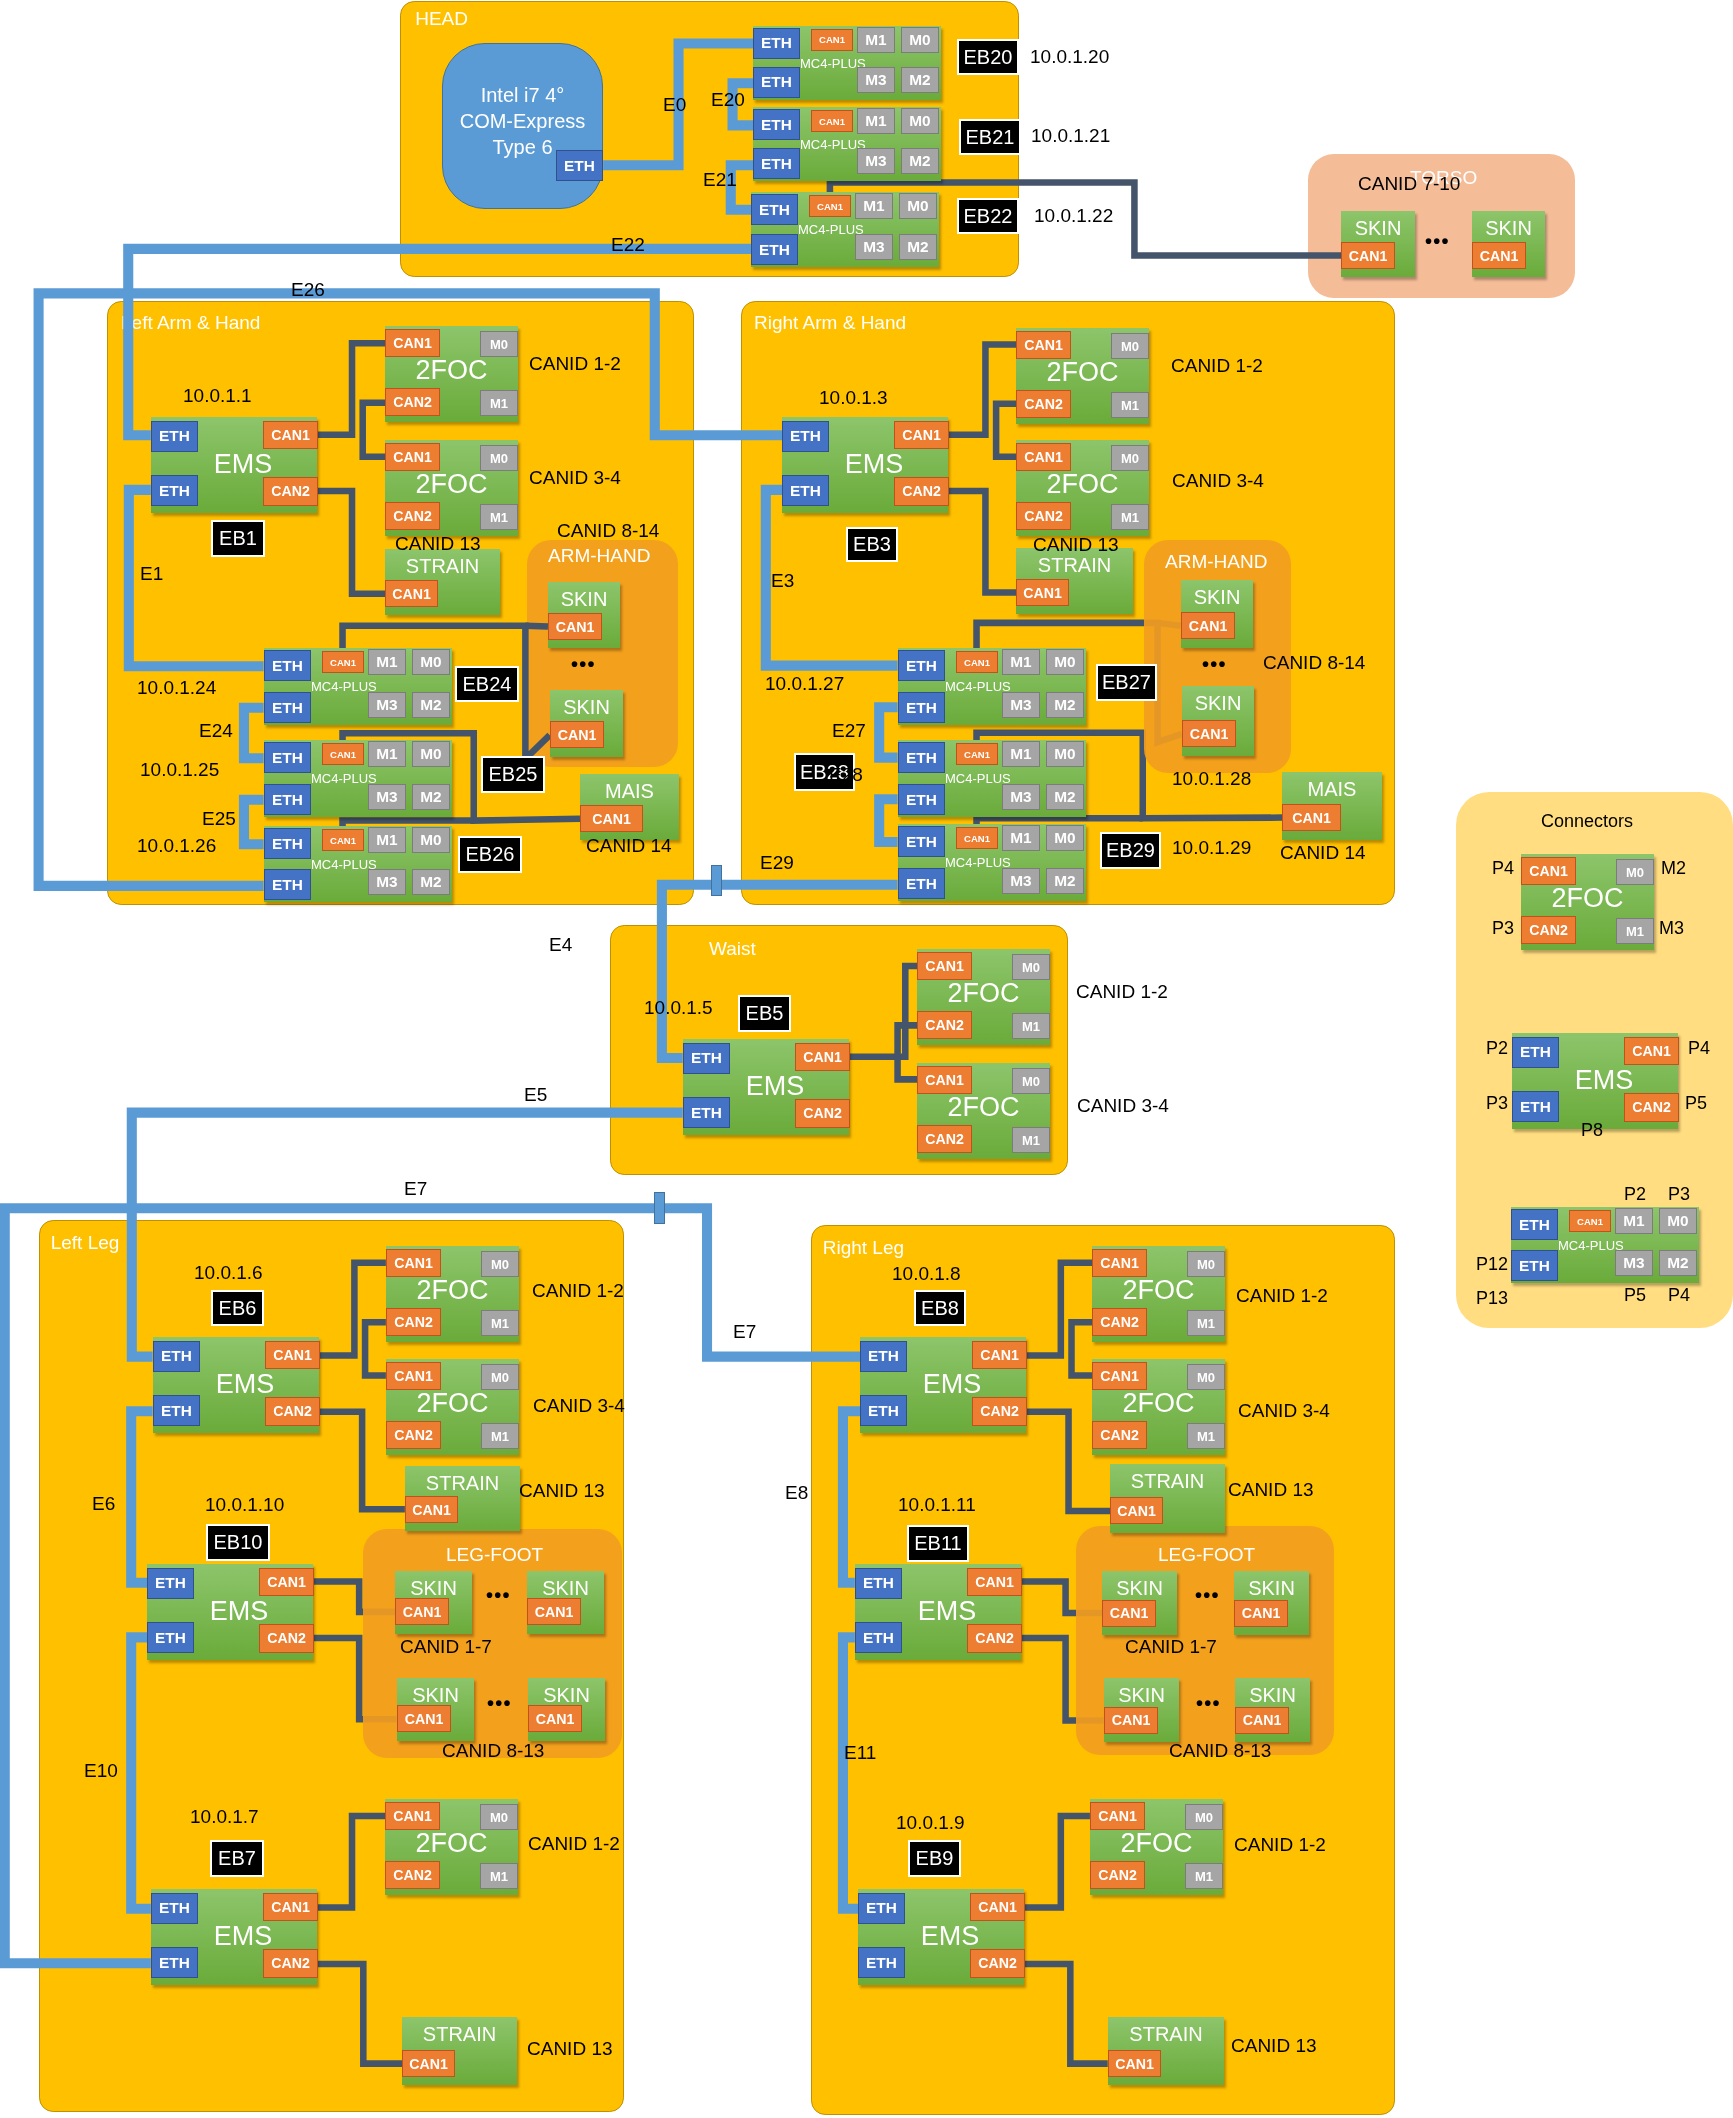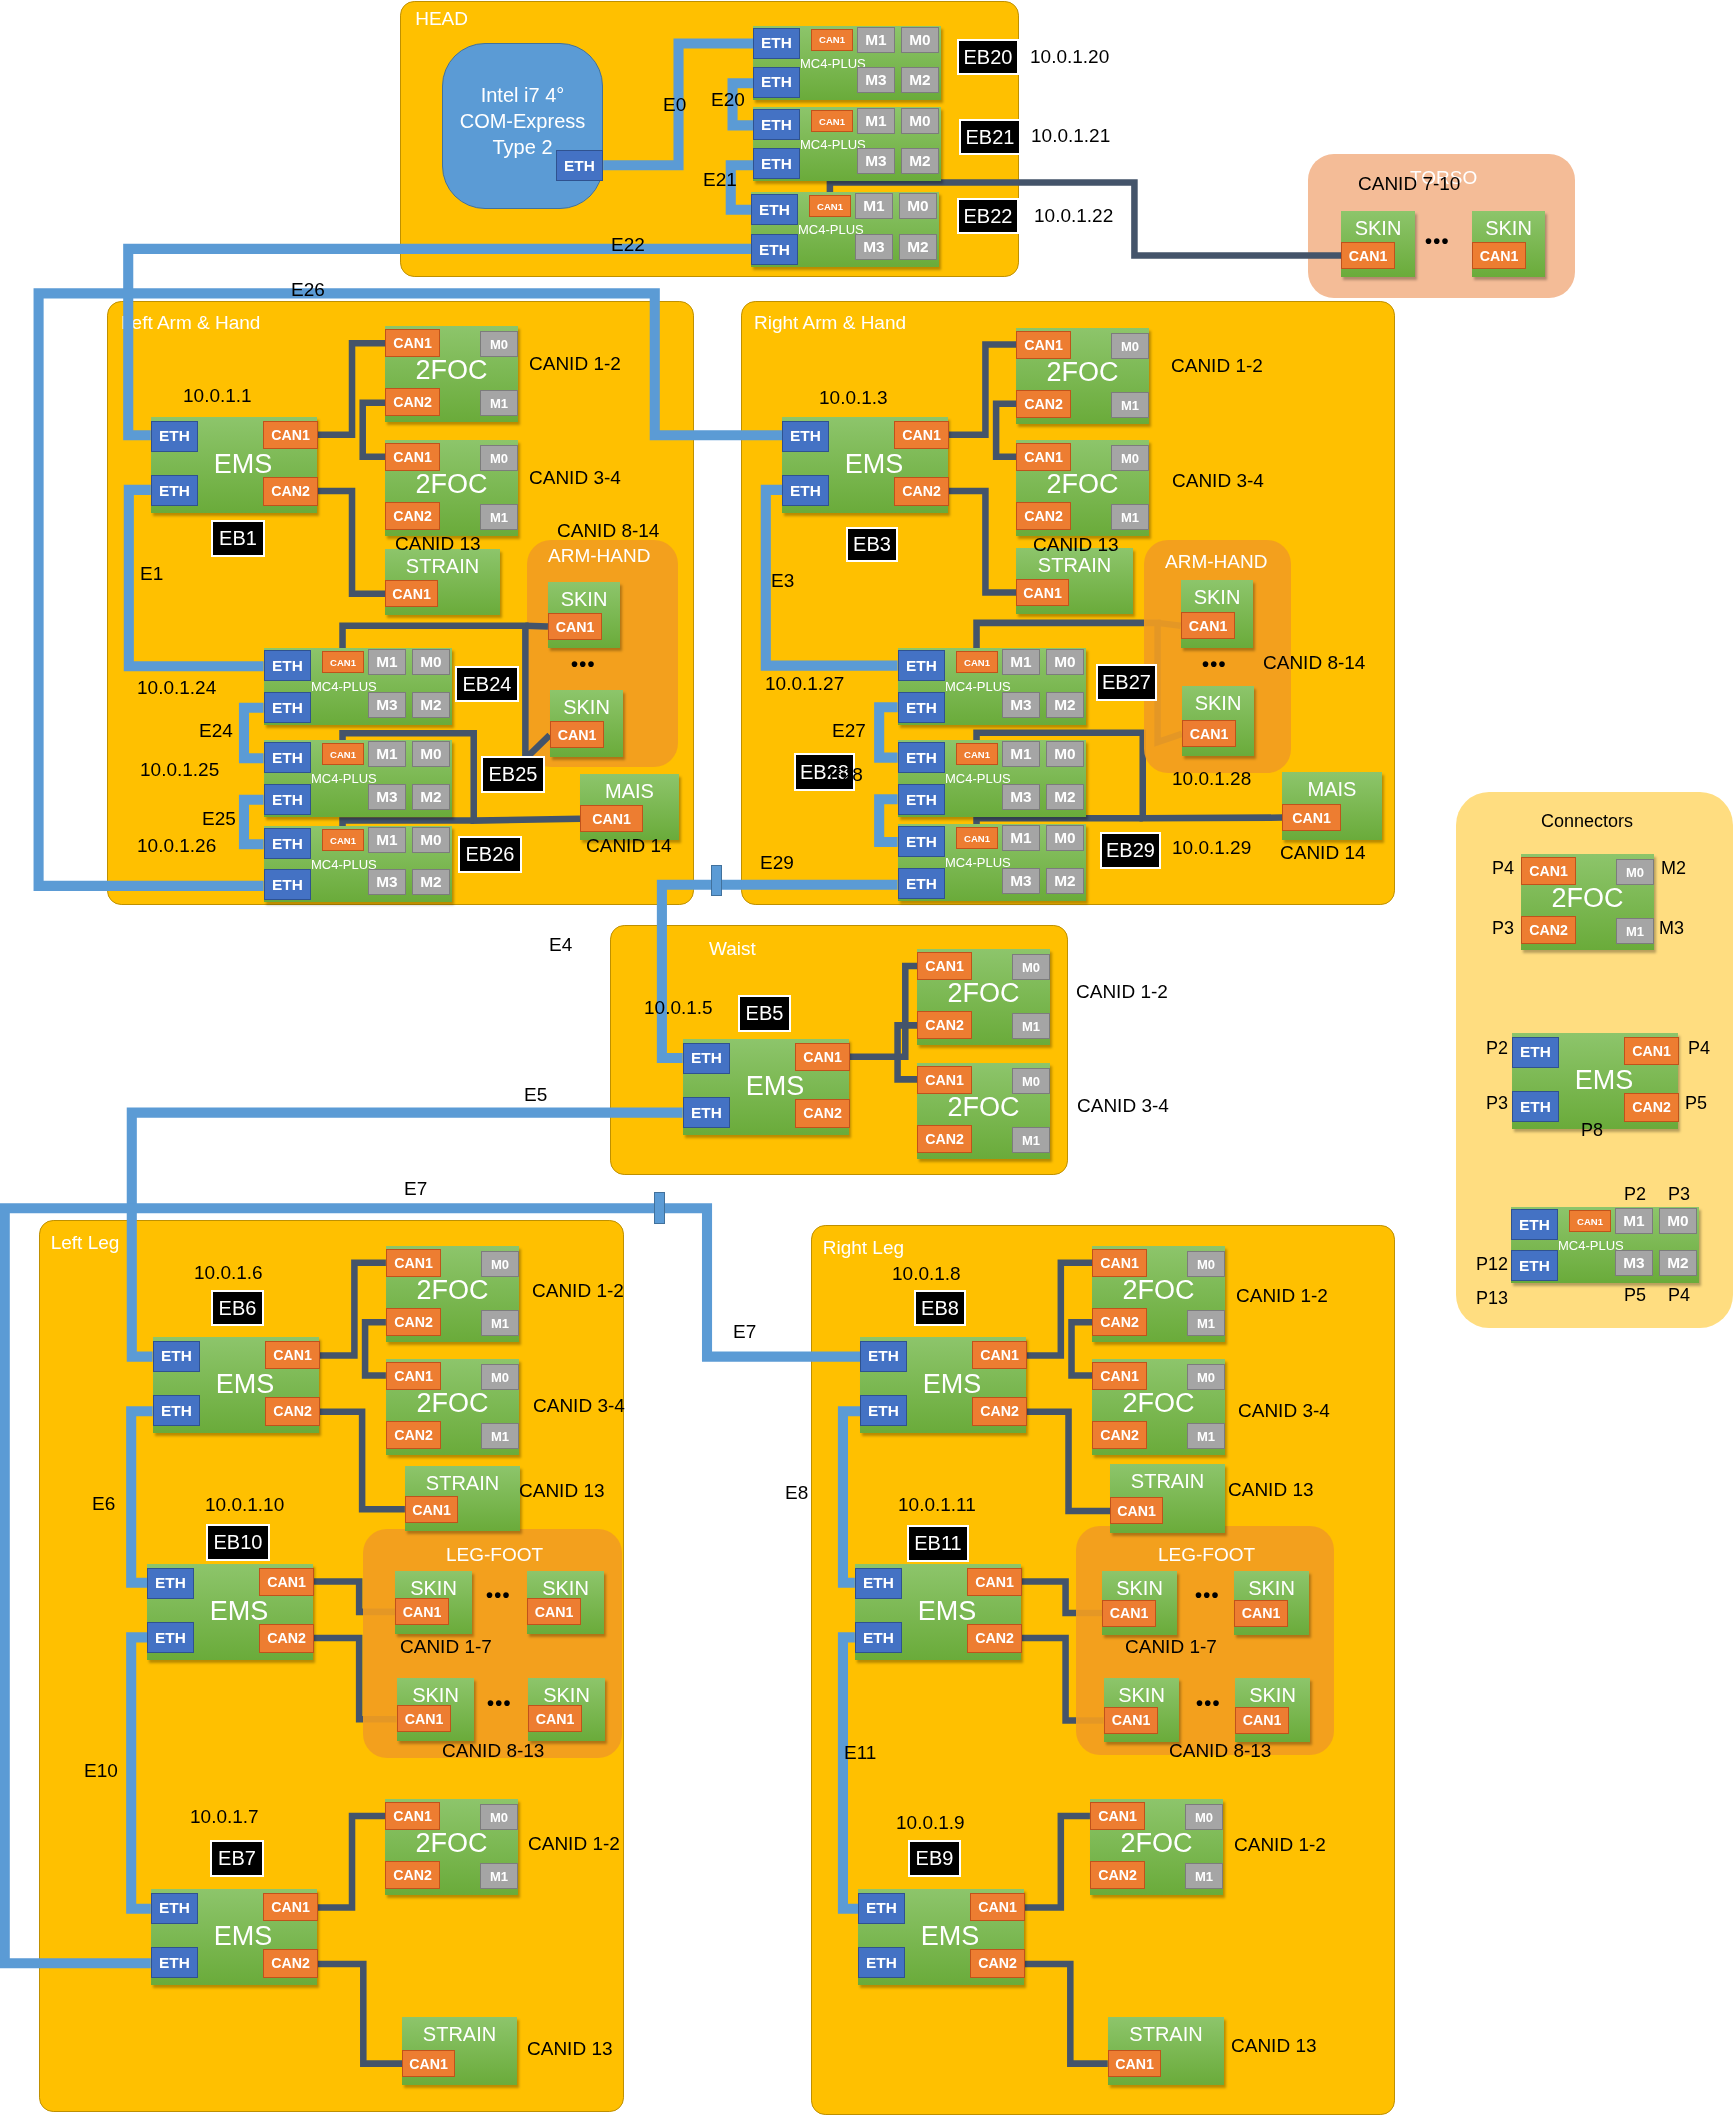--- a/index.html
+++ b/index.html
@@ -100,21 +100,21 @@
       <polyline points="1645,1251 1645,1234 1925,1234 1925,1378 2160,1377" fill="none" stroke="#44546a" stroke-width="11" stroke-linejoin="miter"></polyline>
       <polyline points="1645,1393 1645,1378 1925,1378" fill="none" stroke="#44546a" stroke-width="11" stroke-linejoin="miter"></polyline>
       <polyline points="1398,328 1398,307 1911,307 1911,430 2259,430" fill="none" stroke="#44546a" stroke-width="11" stroke-linejoin="miter"></polyline>
     </svg>
     <div class="group" style="left: 1144px; top: 540px; width: 147px; height: 233px;"></div>
     <div class="group" style="left: 363px; top: 1529px; width: 259px; height: 229px;"></div>
     <div class="group" style="left: 1076px; top: 1526px; width: 258px; height: 229px;"></div>
     <div class="cpu" style="left: 442px; top: 43px; width: 161px; height: 166px;">
       <div class="cpu-text" style="top: 39px;">Intel i7 4°</div>
       <div class="cpu-text" style="top: 65px;">COM-Express</div>
-      <div class="cpu-text" style="top: 91px;">Type 2</div>
+      <div class="cpu-text" style="top: 91px;">Type 6</div>
       <div class="port eth" style="left: 113px; top: 106px; width: 47px; height: 31px;">ETH</div>
     </div>
     <div class="board" style="left: 753px; top: 25.5px; width: 188px; height: 74px;">
       <div class="board-title" style="left: 47px; right: auto; top: 30px; font-size: 13px;">MC4-PLUS</div>
       <div class="port eth" style="left: 0px; top: 2.4px; width: 47px; height: 31px;">ETH</div>
       <div class="port eth" style="left: 0px; top: 41px; width: 47px; height: 31px;">ETH</div>
       <div class="port can" style="left: 58px; top: 3px; width: 42px; height: 22px; font-size: 9.5px;">CAN1</div>
       <div class="port mot" style="left: 104px; top: 1.2px; width: 38px; height: 26px; font-size: 15.4px;">M1</div>
       <div class="port mot" style="left: 148px; top: 1.2px; width: 38px; height: 26px; font-size: 15.4px;">M0</div>
       <div class="port mot" style="left: 104px; top: 41px; width: 38px; height: 26px; font-size: 15.4px;">M3</div>

